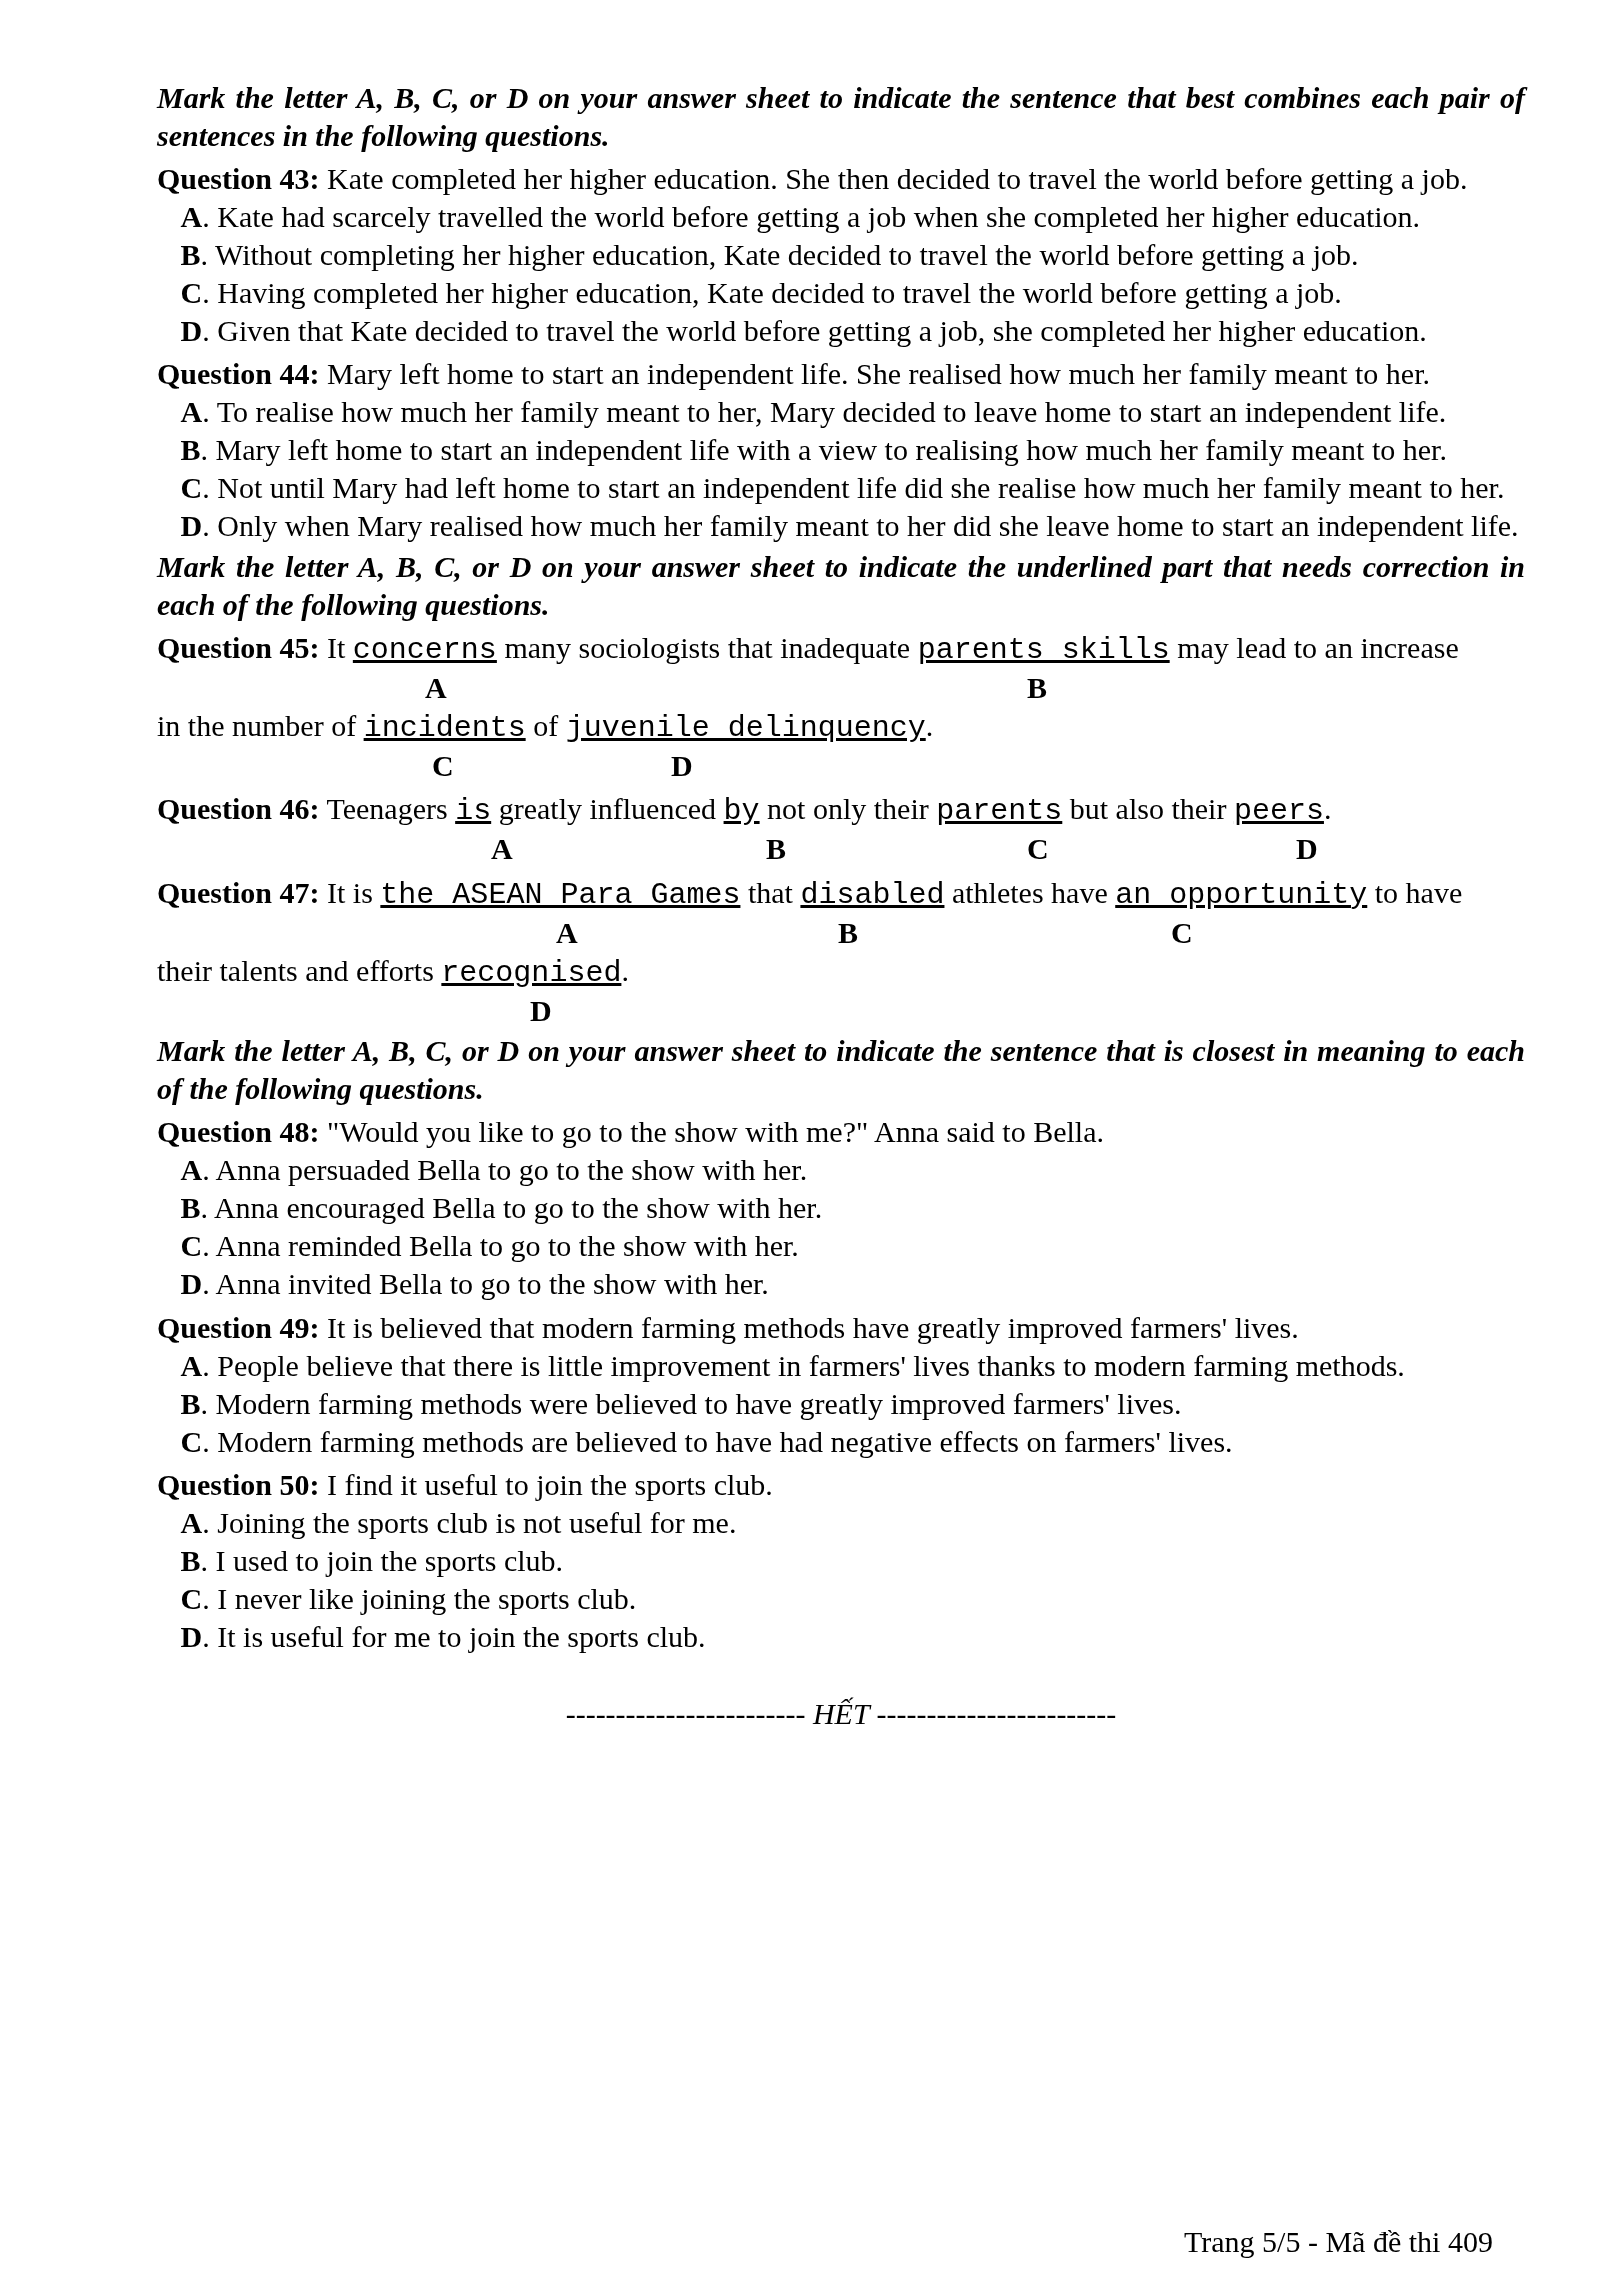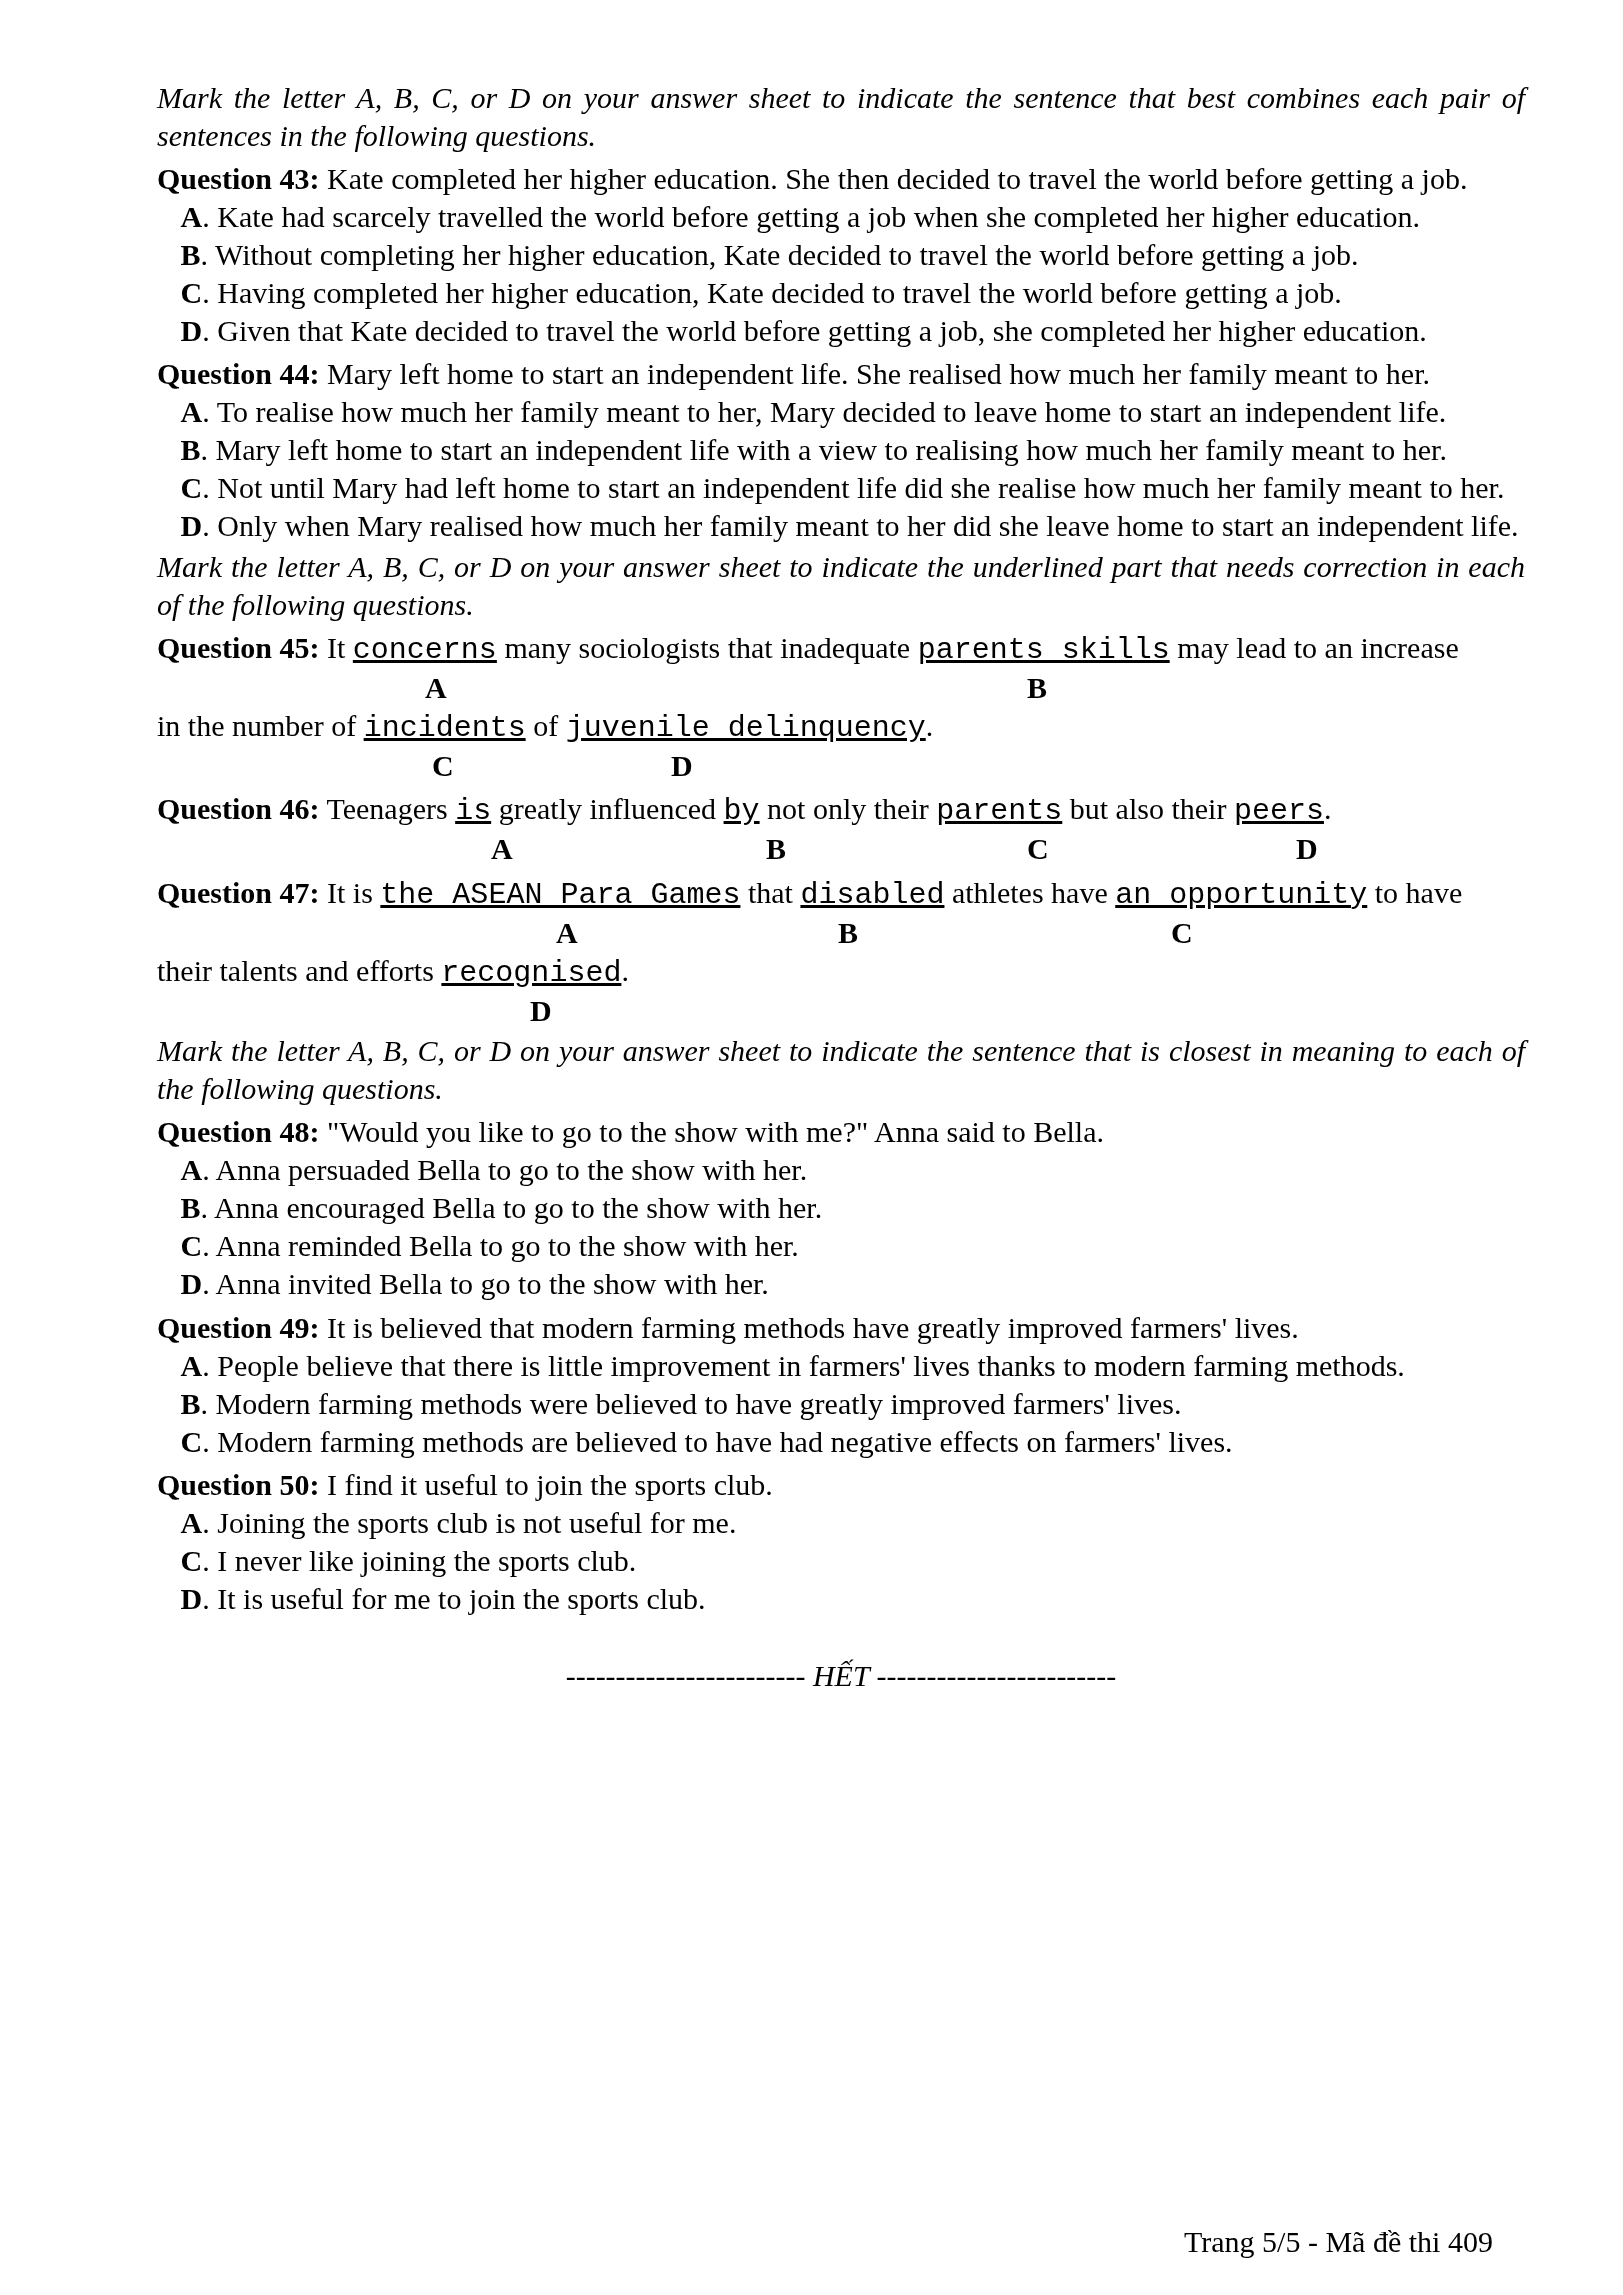--- a/index.html
+++ b/index.html
@@ -1,18 +1,18 @@
 <!DOCTYPE html>
 <html style="font-size:10.5px"><head>
 <meta charset="utf-8">
 <style>
   html, body { margin:0; padding:0; background:#ffffff; }
   body { width:1623px; height:2295px; position:relative; font-family:"Liberation Serif", serif; color:#000; }
   .page { position:absolute; left:157px; top:79px; width:1368px; font-size:30px; line-height:38px; }
-  .instr { font-weight:normal; font-style:italic; text-align:justify; margin:0 0 5.2px 0; }
+  .instr { font-weight:bold; font-style:italic; text-align:justify; margin:0 0 5.2px 0; }
   .q { margin:5.2px 0 0 0; text-align:justify; }
   .qlabel { font-weight:bold; }
   .opt { padding-left:23.6px; }
   .opt .letter { font-weight:bold; }
   .row2 { display:flex; padding-left:23.6px;flex-direction:column; }
   .row2 > div { width:694px; }
   .row2 > div:first-child { width:694px; }
   .u { text-decoration:underline;font-family:Liberation Mono, monospace; }
   .labels { position:relative; height:38px; font-weight:bold; }
   .labels span { position:absolute; top:0; }
@@ -111,20 +111,21 @@
   <div class="opt"><span class="letter">A</span><span>. People believe that there is little improvement in farmers' lives thanks to modern farming methods.</span></div>
   <div class="opt"><span class="letter">B</span><span>. Modern farming methods were believed to have greatly improved farmers' lives.</span></div>
   <div class="opt"><span class="letter">C</span><span>. Modern farming methods are believed to have had negative effects on farmers' lives.</span></div>
 
   <div class="q">
     <span class="qlabel">Question 50:</span>
     <span>I find it useful to join the sports club.</span>
   </div>
   <div class="row2">
     <div><span style="font-weight:bold">A</span><span>. Joining the sports club is not useful for me.</span></div>
+    <div><span style="font-weight:bold">B</span><span>. I used to join the sports club.</span></div>
   </div>
   <div class="row2">
     <div><span style="font-weight:bold">C</span><span>. I never like joining the sports club.</span></div>
     <div><span style="font-weight:bold">D</span><span>. It is useful for me to join the sports club.</span></div>
   </div>
 
   <div class="het">------------------------ HẾT ------------------------</div>
 </div>
 
 <div class="footer">Trang 5/5 - Mã đề thi 409</div>

